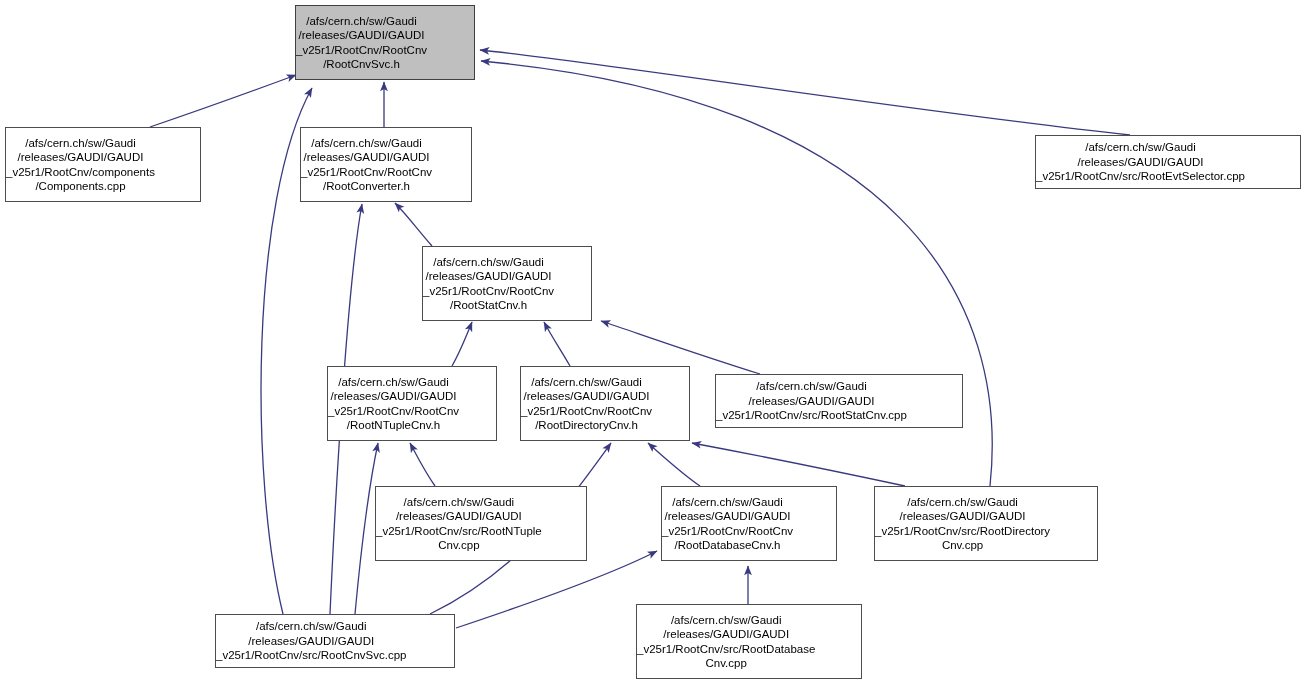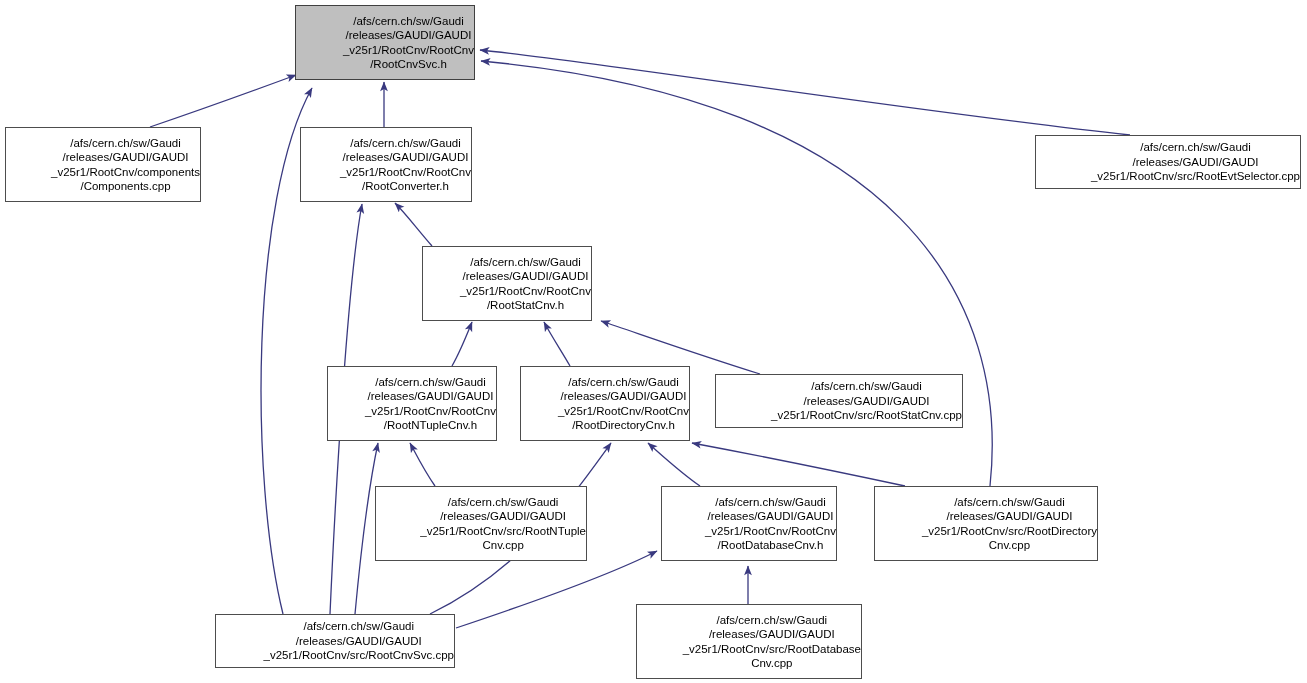--- a/index.html
+++ b/index.html
@@ -3,21 +3,21 @@
 <meta charset="utf-8">
 <style>
   html,body{margin:0;padding:0;background:#ffffff;}
   body{width:1307px;height:683px;overflow:hidden;
        font-family:"Liberation Sans","DejaVu Sans",sans-serif;}
   #graph{position:relative;width:1307px;height:683px;}
   svg#edges{position:absolute;left:0;top:0;width:1307px;height:683px;}
   .node{position:absolute;box-sizing:border-box;
         border:1px solid #4d4d4d;
         background:#ffffff;
-        display:flex;align-items:center;justify-content:flex-end;
+        display:flex;align-items:center;justify-content:flex-start;
         text-align:center;
         font-size:11.5px;
         line-height:14.4px;
         color:#000000;
         white-space:pre;
         letter-spacing:0px;
         cursor:default;}
   .node.root{background:#bfbfbf;border:1px solid #404040;}
   .node-text{display:block;}
 </style>

